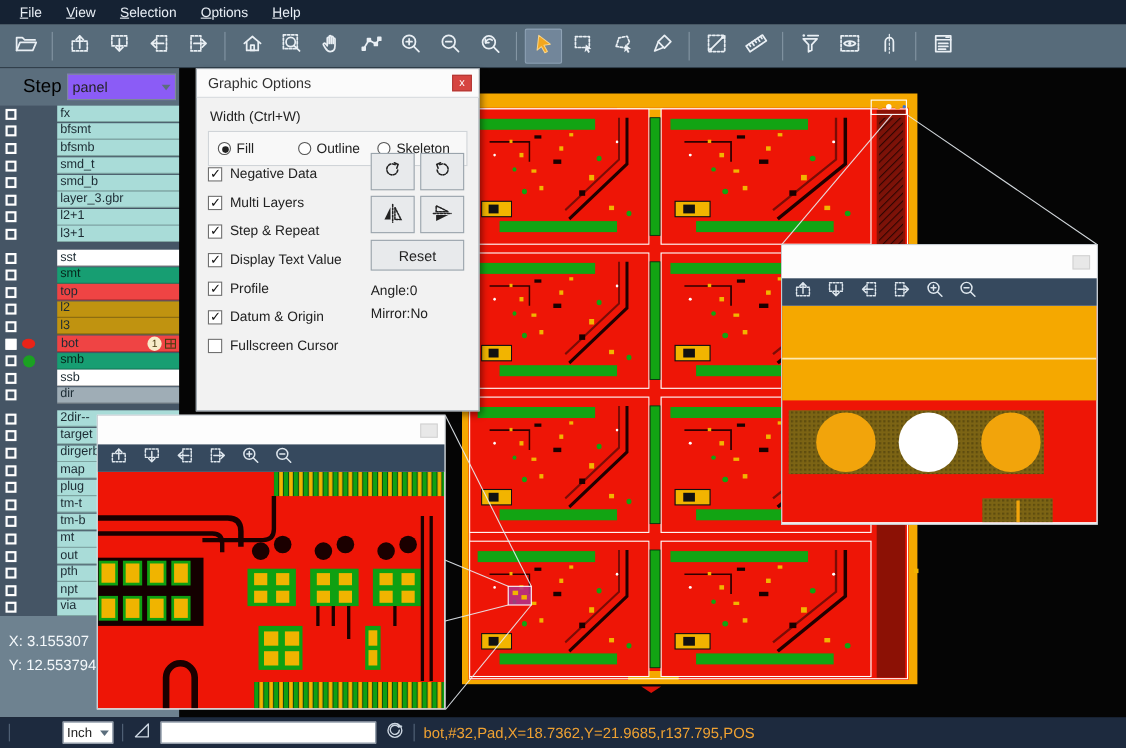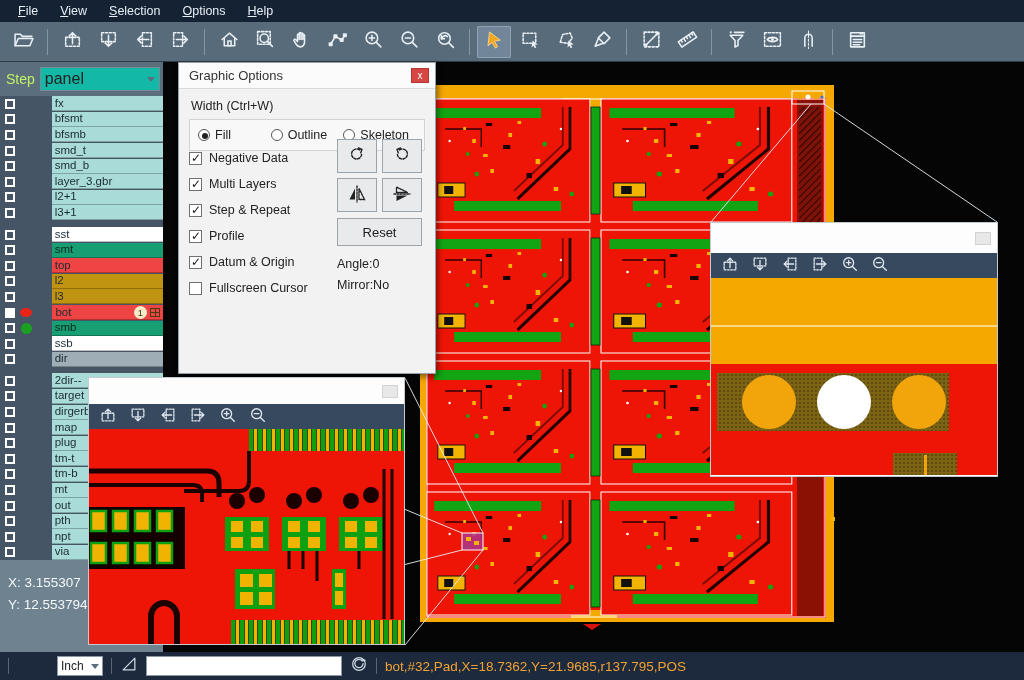--- a/index.html
+++ b/index.html
@@ -14,22 +14,22 @@
   
   .toolbar{position:absolute;left:0;top:22px;width:1024px;height:40px;background:#576b7a;display:flex;align-items:center;padding-left:6px;gap:2px;border-bottom:1px solid #2e3b46;}
   .tbtn{width:34px;height:32px;display:flex;align-items:center;justify-content:center;border-radius:2px;}
   .tbtn.active{background:#72869a;box-shadow:inset 0 0 0 1px #8fa3b5;}
   .tbtn svg{stroke:#e9eff4;fill:none;stroke-width:1.5;stroke-linecap:round;stroke-linejoin:round;}
   .tsep{width:1px;height:26px;background:#8496a4;margin:0 5px;}
 
   
   .sidebar{position:absolute;left:0;top:62px;width:163px;height:590px;background:#44556432;background:#455565;}
   .steprow{height:34px;background:#5b6e7d;display:flex;align-items:center;padding:0 3px 0 6px;gap:5px;}
-  .steplabel{color:#bef264;font-size:14px;}
-  .combo{flex:1;height:24px;background:#14b8a6;border:1px solid #7c8a95;display:flex;align-items:center;padding:0 4px;font-size:16px;color:#222;}
+  .steplabel{color:#000000;font-size:17px;margin-left:15px;}
+  .combo{flex:1;height:24px;background:#8b5cf6;border:1px solid #7c8a95;display:flex;align-items:center;padding:0 4px;font-size:13px;color:#222;}
   .combo .cv{flex:1;}
   .chev{width:0;height:0;border-left:4px solid transparent;border-right:4px solid transparent;border-top:5px solid #5b6e7d;}
   .layerlist{position:absolute;left:0;top:34px;width:163px;}
   .lrow{display:flex;align-items:center;height:15.6px;}
   .lrow.mt6{margin-top:6px;}
   .cbcol{width:22px;display:flex;justify-content:center;}
   .cb{width:10px;height:10px;border:2px solid #fff;background:transparent;}
   .cb.checked{background:#fff;}
   .indcol{width:12px;display:flex;align-items:center;justify-content:center;}
   .ind-red{width:13px;height:9px;border-radius:50%;background:#e92318;}
@@ -656,20 +656,24 @@
             <span class="dcb checked"></span>
             <span>Negative Data</span>
           </div>
         <div class="chkrow">
             <span class="dcb checked"></span>
             <span>Multi Layers</span>
           </div>
         <div class="chkrow">
             <span class="dcb checked"></span>
             <span>Step &amp; Repeat</span>
+          </div>
+        <div class="chkrow">
+            <span class="dcb checked"></span>
+            <span>Display Text Value</span>
           </div>
         <div class="chkrow">
             <span class="dcb checked"></span>
             <span>Profile</span>
           </div>
         <div class="chkrow">
             <span class="dcb checked"></span>
             <span>Datum &amp; Origin</span>
           </div>
         <div class="chkrow">

